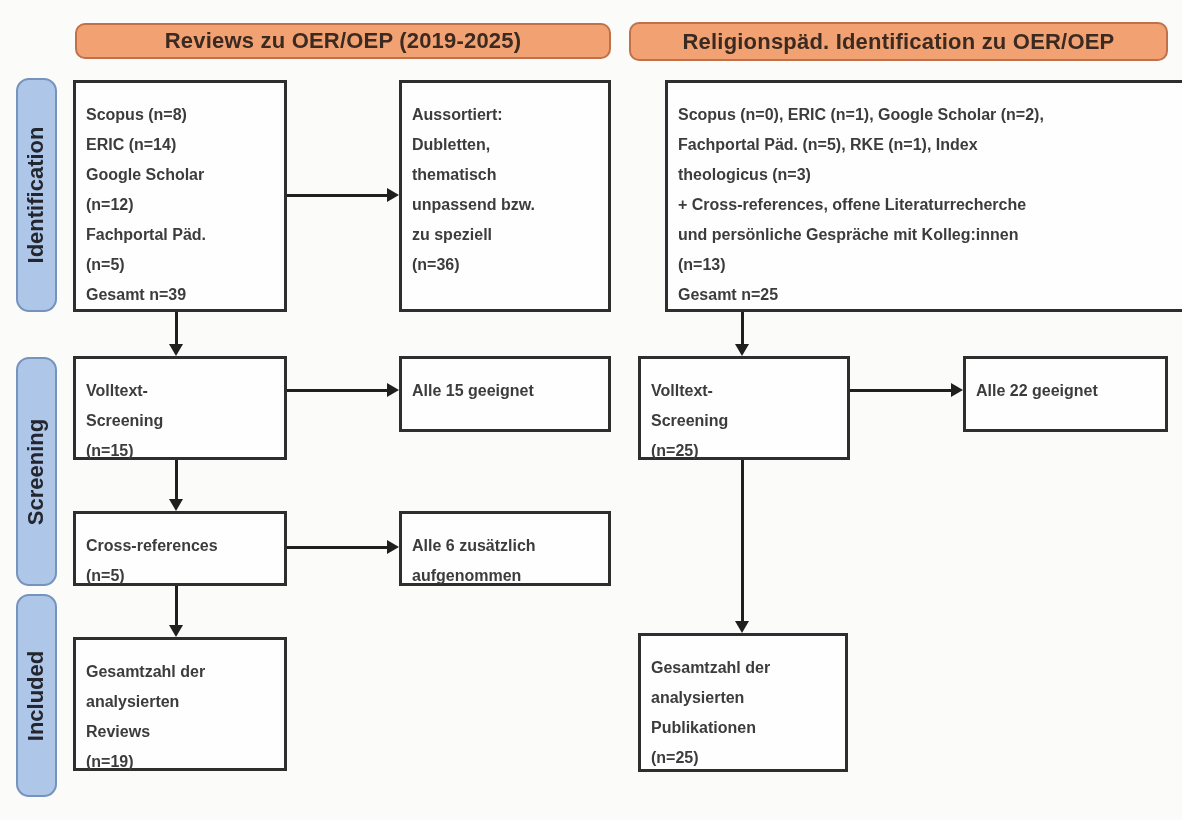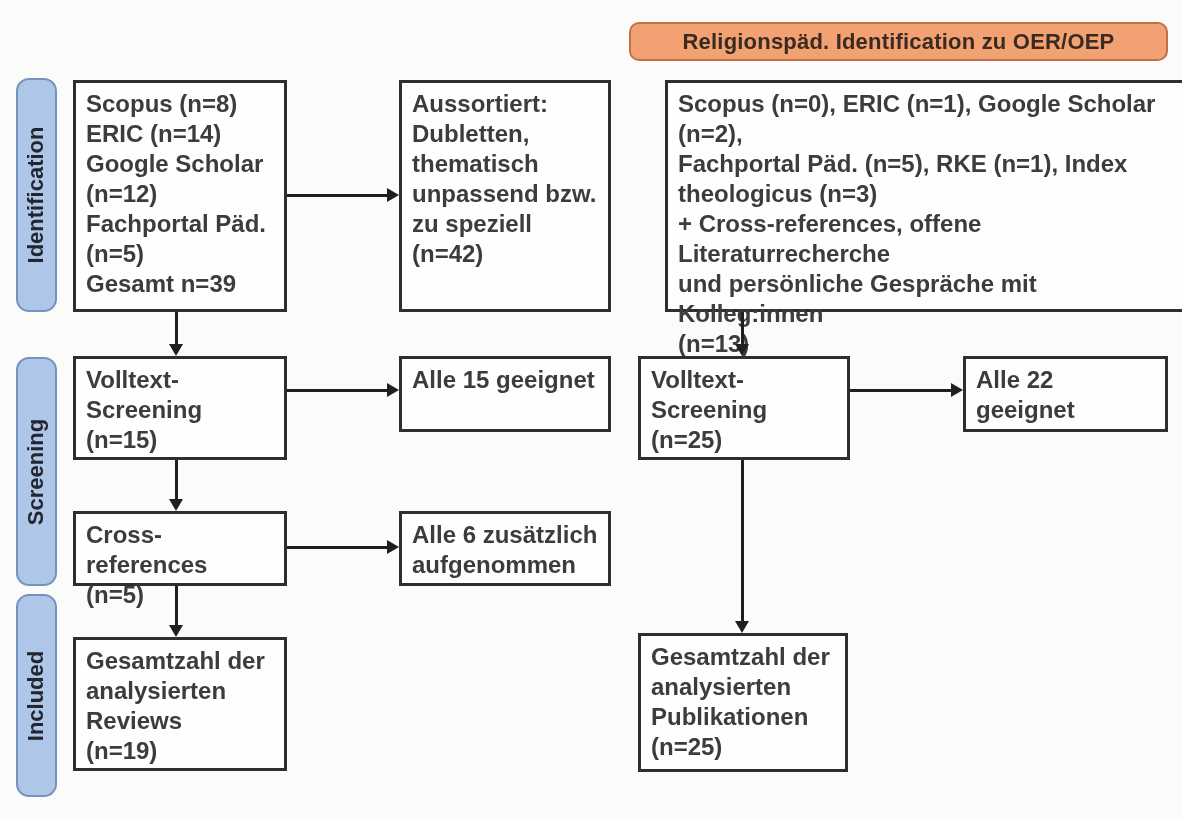--- a/index.html
+++ b/index.html
@@ -43,23 +43,23 @@
     white-space:nowrap;
     color:var(--stage-text);
     font-size:22px;font-weight:700;
   }
   .box{
     position:absolute;
     background:var(--box-fill);
     border:3px solid var(--box-border);
     box-sizing:border-box;
     color:var(--box-text);
-    font-size:24px;font-weight:600;
+    font-size:16px;font-weight:600;
     line-height:30px;
-    padding:6px 10px;
+    padding:17px 10px;
     white-space:pre-line;
   }
   .hline{position:absolute;height:3px;background:var(--arrow);}
   .vline{position:absolute;width:3px;background:var(--arrow);}
   .head-right{
     position:absolute;width:0;height:0;
     border-top:7px solid transparent;
     border-bottom:7px solid transparent;
     border-left:12px solid var(--arrow);
   }
@@ -68,20 +68,21 @@
     border-left:7px solid transparent;
     border-right:7px solid transparent;
     border-top:12px solid var(--arrow);
   }
 </style>
 </head>
 <body>
 
 <div id="canvas">
 
+  <div class="header" style="left:75px;top:23px;width:536px;height:36px;">Reviews zu OER/OEP (2019-2025)</div>
   <div class="header" style="left:629px;top:22px;width:539px;height:39px;">Religionspäd. Identification zu OER/OEP</div>
 
   <div class="stage" style="left:16px;top:78px;width:41px;height:234px;">
     <span>Identification</span>
   </div>
   <div class="stage" style="left:16px;top:357px;width:41px;height:229px;">
     <span>Screening</span>
   </div>
   <div class="stage" style="left:16px;top:594px;width:41px;height:203px;">
     <span>Included</span>
@@ -92,21 +93,21 @@
 Google Scholar
 (n=12)
 Fachportal Päd.
 (n=5)
 Gesamt n=39</div>
   <div class="box" style="left:399px;top:80px;width:212px;height:232px;">Aussortiert:
 Dubletten,
 thematisch
 unpassend bzw.
 zu speziell
-(n=42)</div>
+(n=36)</div>
   <div class="box" style="left:73px;top:356px;width:214px;height:104px;">Volltext-
 Screening
 (n=15)</div>
   <div class="box" style="left:399px;top:356px;width:212px;height:76px;">Alle 15 geeignet</div>
   <div class="box" style="left:73px;top:511px;width:214px;height:75px;">Cross-references
 (n=5)</div>
   <div class="box" style="left:399px;top:511px;width:212px;height:75px;">Alle 6 zusätzlich
 aufgenommen</div>
   <div class="box" style="left:73px;top:637px;width:214px;height:134px;">Gesamtzahl der
 analysierten

